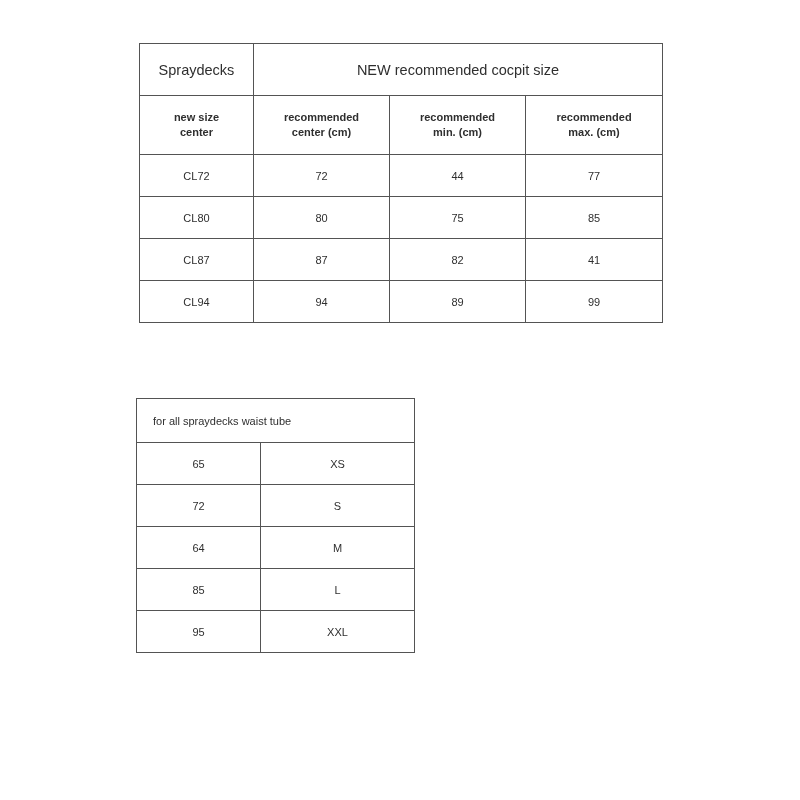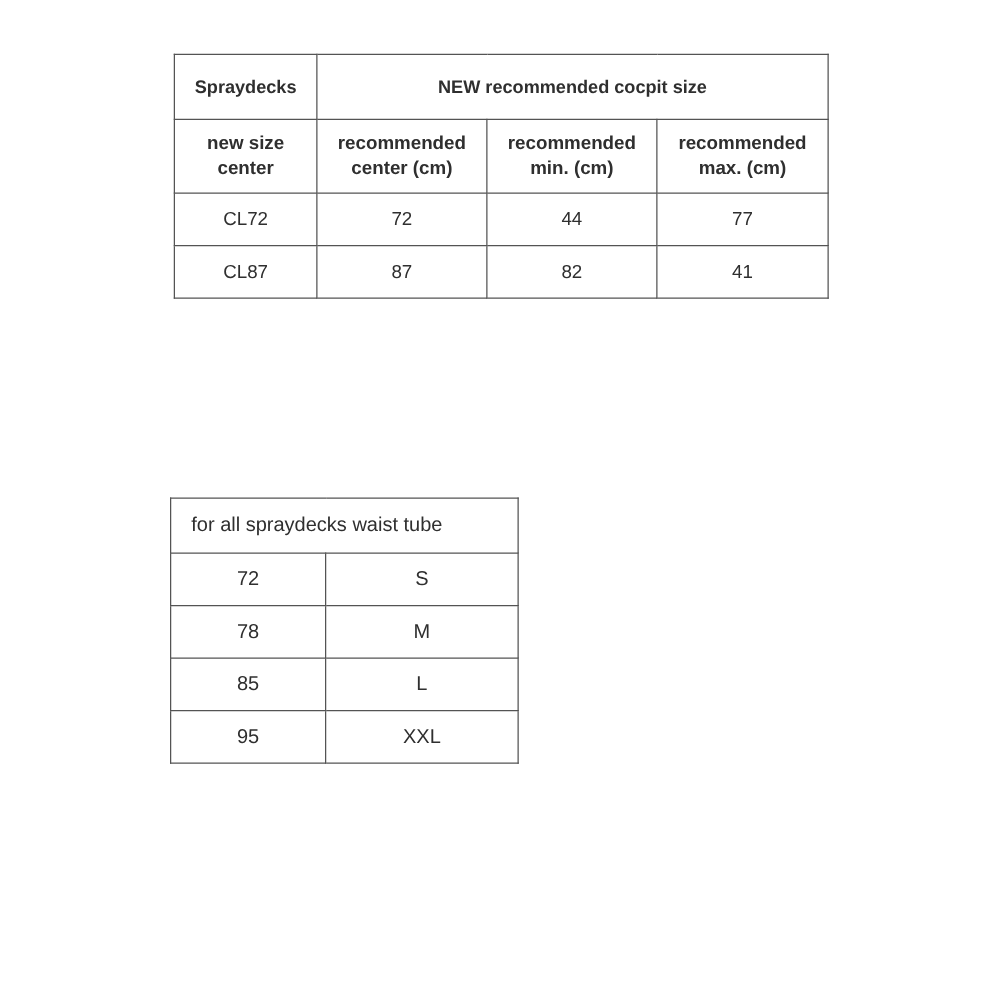--- a/index.html
+++ b/index.html
@@ -42,32 +42,32 @@
     text-align: center;
     vertical-align: middle;
     font-weight: normal;
     font-size: 14.5px;
     color: #2f2f2f;
     padding: 0;
   }
 
   .tbl-cockpit .row-head1 td {
     height: 51px;
-    font-weight: bold;
+    font-weight: normal;
     font-size: 14.5px;
   }
   .tbl-cockpit .row-head2 td {
     height: 58px;
     font-weight: bold;
     line-height: 1.35;
-    font-size: 15px;
+    font-size: 11px;
   }
   .tbl-cockpit .row-data td {
     height: 41px;
-    font-size: 15px;
+    font-size: 11px;
     margin-top: 28px;
   }
 
   .col-marking { width: 114px; }
   .col-center  { width: 136px; }
   .col-min     { width: 136px; }
   .col-max     { width: 137px; }
 
   
   .tbl-waist {
@@ -75,21 +75,21 @@
     left: 136px;
     top: 398px;
     width: 278px;
   }
 
   .tbl-waist td {
     border: 1px solid #545454;
     text-align: center;
     vertical-align: middle;
     font-weight: normal;
-    font-size: 16px;
+    font-size: 11px;
     color: #2f2f2f;
     padding: 0;
   }
 
   .tbl-waist .row-title td {
     height: 43px;
     text-align: left;
     padding-left: 16px;
   }
   .tbl-waist .row-subhead td {
@@ -141,44 +141,60 @@
         </td>
       </tr>
 
       <tr class="row-data">
         <td>CL72</td>
         <td>72</td>
         <td>44</td>
         <td>77</td>
       </tr>
       <tr class="row-data">
+        <td>CL80</td>
+        <td>80</td>
+        <td>75</td>
+        <td>85</td>
+      </tr>
+      <tr class="row-data">
         <td>CL87</td>
         <td>87</td>
         <td>82</td>
         <td>41</td>
+      </tr>
+      <tr class="row-data">
+        <td>CL94</td>
+        <td>94</td>
+        <td>89</td>
+        <td>99</td>
       </tr>
     </tbody>
   </table>
 
   <table class="tbl-waist">
     <colgroup>
       <col class="col-waist-size">
       <col class="col-waist-new">
     </colgroup>
     <tbody>
       <tr class="row-title">
         <td colspan="2">for all spraydecks waist tube</td>
       </tr>
 
       <tr class="row-data">
+        <td>65</td>
+        <td>XS</td>
+      </tr>
+      <tr class="row-data">
         <td>72</td>
         <td>S</td>
       </tr>
       <tr class="row-data">
-        <td>78</td>
+        <td>64</td>
         <td>M</td>
       </tr>
       <tr class="row-data">
         <td>85</td>
         <td>L</td>
       </tr>
       <tr class="row-data">
         <td>95</td>
         <td>XXL</td>
       </tr>

